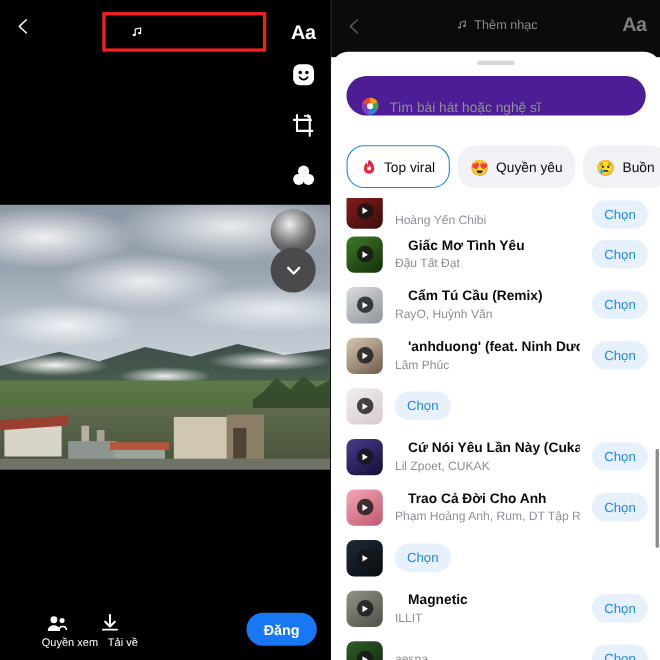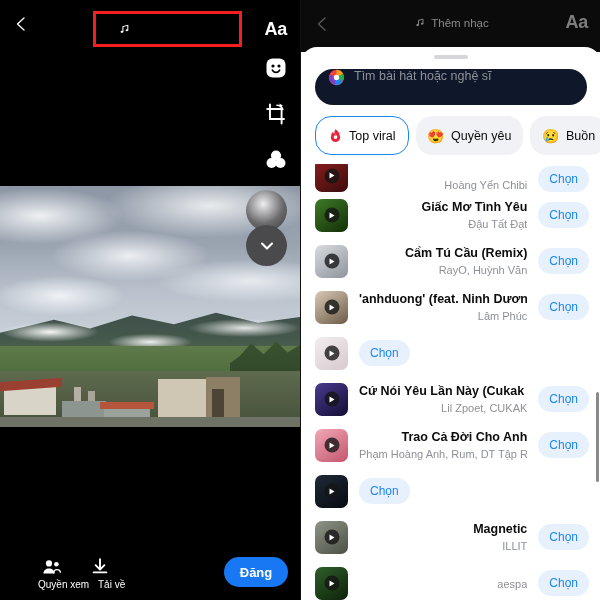--- a/index.html
+++ b/index.html
@@ -163,23 +163,23 @@
     position: absolute; left: 0; top: 47px; width: 300px; height: 553px;
     background: #fff;
     border-radius: 16px 16px 0 0;
     overflow: hidden;
   }
   .grabber {
     width: 34px; height: 4px; border-radius: 2px; background: #d5d7da;
     margin: 8px auto 0;
   }
   .search-bar {
-    margin: 10px 14px 0;
-    height: 36px; border-radius: 18px; background: #0f172a;
-    display: flex; align-items: flex-start; gap: 9px; padding: 0 13px;
+    margin: 10px 14px 16px;
+    height: 36px; border-radius: 18px; background: #4c1d95;
+    display: flex; align-items: flex-end; gap: 9px; padding: 0 13px;
   }
   .zing-icon { width: 17px; height: 17px; flex: 0 0 17px; }
   .search-ph { color: #8d9196; font-size: 12.5px; }
 
   .chips {
     display: flex; gap: 7px; padding: 11px 0 9px 14px;
     white-space: nowrap;
   }
   .chip {
     height: 39px; border-radius: 16px; background: #f0f2f5;
@@ -211,25 +211,26 @@
     background: rgba(20,20,20,.78);
     display: flex; align-items: center; justify-content: center;
   }
   .thumb .play::after {
     content: ""; width: 0; height: 0;
     border-left: 5px solid #fff;
     border-top: 3.2px solid transparent;
     border-bottom: 3.2px solid transparent;
     margin-left: 1.5px;
   }
-  .meta { flex: 1 1 auto; min-width: 0; text-align: right; }
+  .meta { flex: 1 1 auto; min-width: 0; }
   .title {
     font-size: 12.5px; color: #0c0c0c; font-weight: bold;
     white-space: nowrap; overflow: hidden; text-overflow: clip;
     line-height: 15px;
+    margin-left: 12px;
   }
   .artist {
     font-size: 11px; color: #8c9197;
     white-space: nowrap; overflow: hidden; text-overflow: clip;
     line-height: 14px; margin-top: 2px;
   }
   .choose {
     flex: 0 0 auto;
     height: 26px; min-width: 48px; padding: 0 11px;
     border-radius: 13px; background: #e7f1fd; color: #1b87f0;

